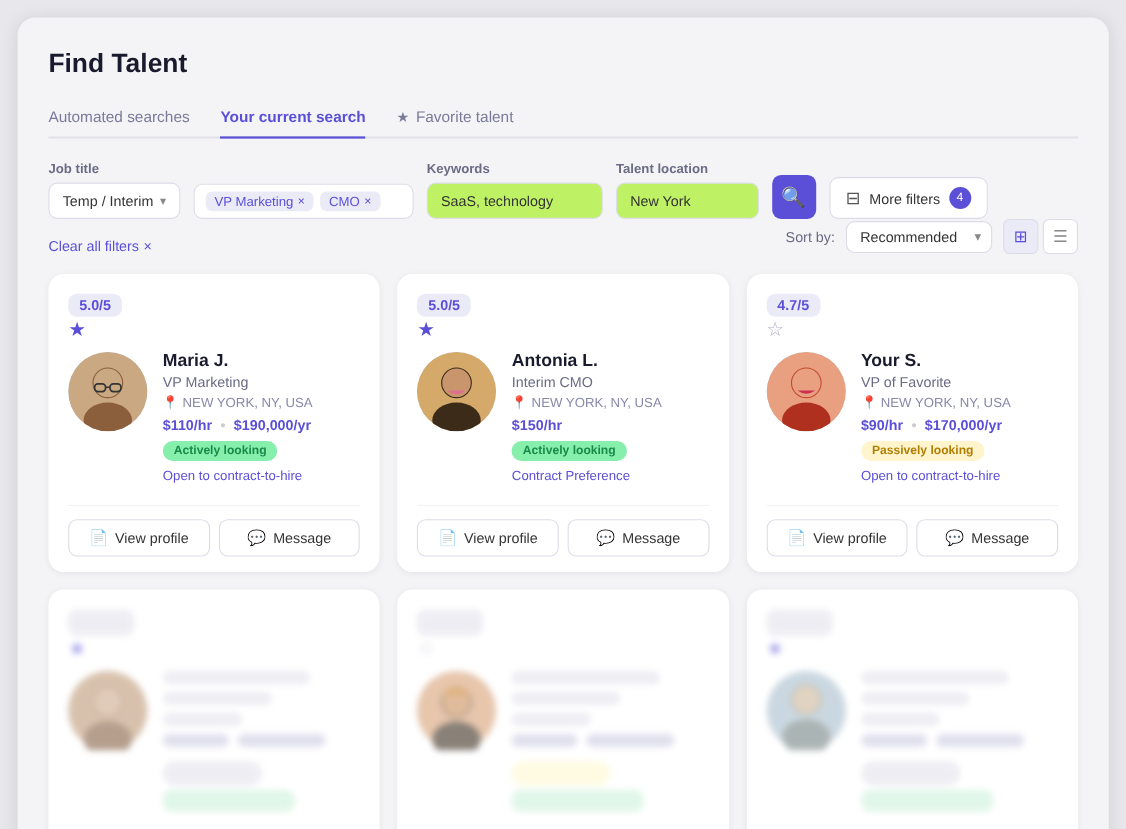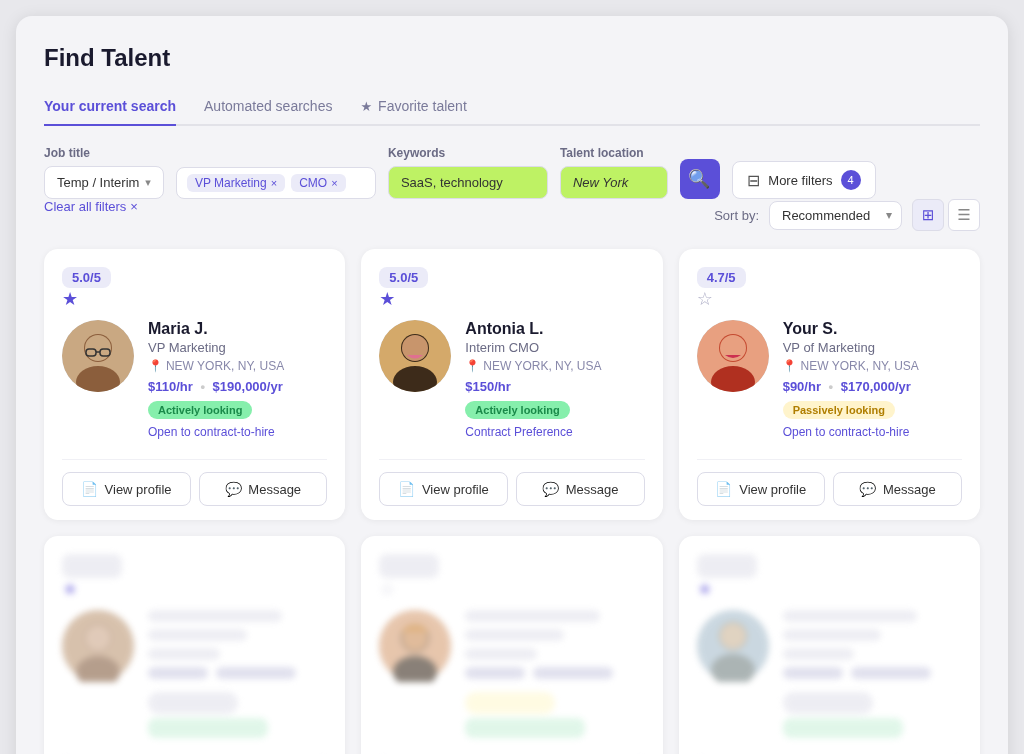--- a/index.html
+++ b/index.html
@@ -136,21 +136,21 @@
       width: 20px;
       height: 20px;
       font-size: 11px;
       display: flex;
       align-items: center;
       justify-content: center;
     }
     .toolbar-row {
       display: flex;
       justify-content: space-between;
-      align-items: flex-start;
+      align-items: flex-end;
       margin-bottom: 18px;
     }
     .clear-filters {
       color: #5b4fd8;
       font-size: 13px;
       cursor: pointer;
       display: flex;
       align-items: center;
       gap: 4px;
     }
@@ -378,25 +378,25 @@
     }
   </style>
 </head>
 <body>
 
 <div class="main-container">
 
   <div class="page-title">Find Talent</div>
 
   <div class="tabs">
+    <div class="tab">
+      <span>Automated searches</span>
+    </div>
     <div class="tab active">
       <span>Your current search</span>
-    </div>
-    <div class="tab">
-      <span>Automated searches</span>
     </div>
     <div class="tab">
       <span class="star-icon">★</span>
       <span>Favorite talent</span>
     </div>
   </div>
 
   <div class="filters-row-wrap">
 
     <div class="filter-group">
@@ -421,21 +421,21 @@
       </div>
     </div>
 
     <div class="filter-group">
       <span class="filter-label">Keywords</span>
       <input class="filter-input" type="text" value="SaaS, technology" style="width: 160px;" placeholder="SaaS, technology">
     </div>
 
     <div class="filter-group">
       <span class="filter-label">Talent location</span>
-      <input class="filter-input" type="text" value="New York" style="width: 108px; font-style: italic;">
+      <input class="filter-input" type="text" value="New York" style="width: 130px;">
     </div>
 
     <button class="search-btn">
       <span>🔍</span>
     </button>
 
     <button class="more-filters-btn">
       <span style="font-size:16px;color:#555;">⊟</span>
       <span>More filters</span>
       <span class="badge">4</span>
@@ -560,21 +560,21 @@
           <svg width="72" height="72" viewBox="0 0 72 72">
             <circle cx="36" cy="36" r="36" fill="#e8a080"></circle>
             <circle cx="36" cy="28" r="14" fill="#c44a30"></circle>
             <ellipse cx="36" cy="62" rx="22" ry="16" fill="#b03020"></ellipse>
             <circle cx="36" cy="28" r="13" fill="#e8a080"></circle>
             <path d="M28 35 Q36 41 44 35" fill="#cc3050" stroke="none"></path>
           </svg>
         </div>
         <div class="card-details">
           <div class="candidate-name">Your S.</div>
-          <div class="candidate-role">VP of Marketing</div>
+          <div class="candidate-role">VP of Favorite</div>
           <div class="candidate-location">
             <span>📍</span>
             NEW YORK, NY, USA
           </div>
           <div class="candidate-pay">
             $90/hr <span class="pay-separator">•</span> $170,000/yr
           </div>
           <span class="status-badge status-passively">Passively looking</span>
           <div class="contract-note">Open to contract-to-hire</div>
         </div>

